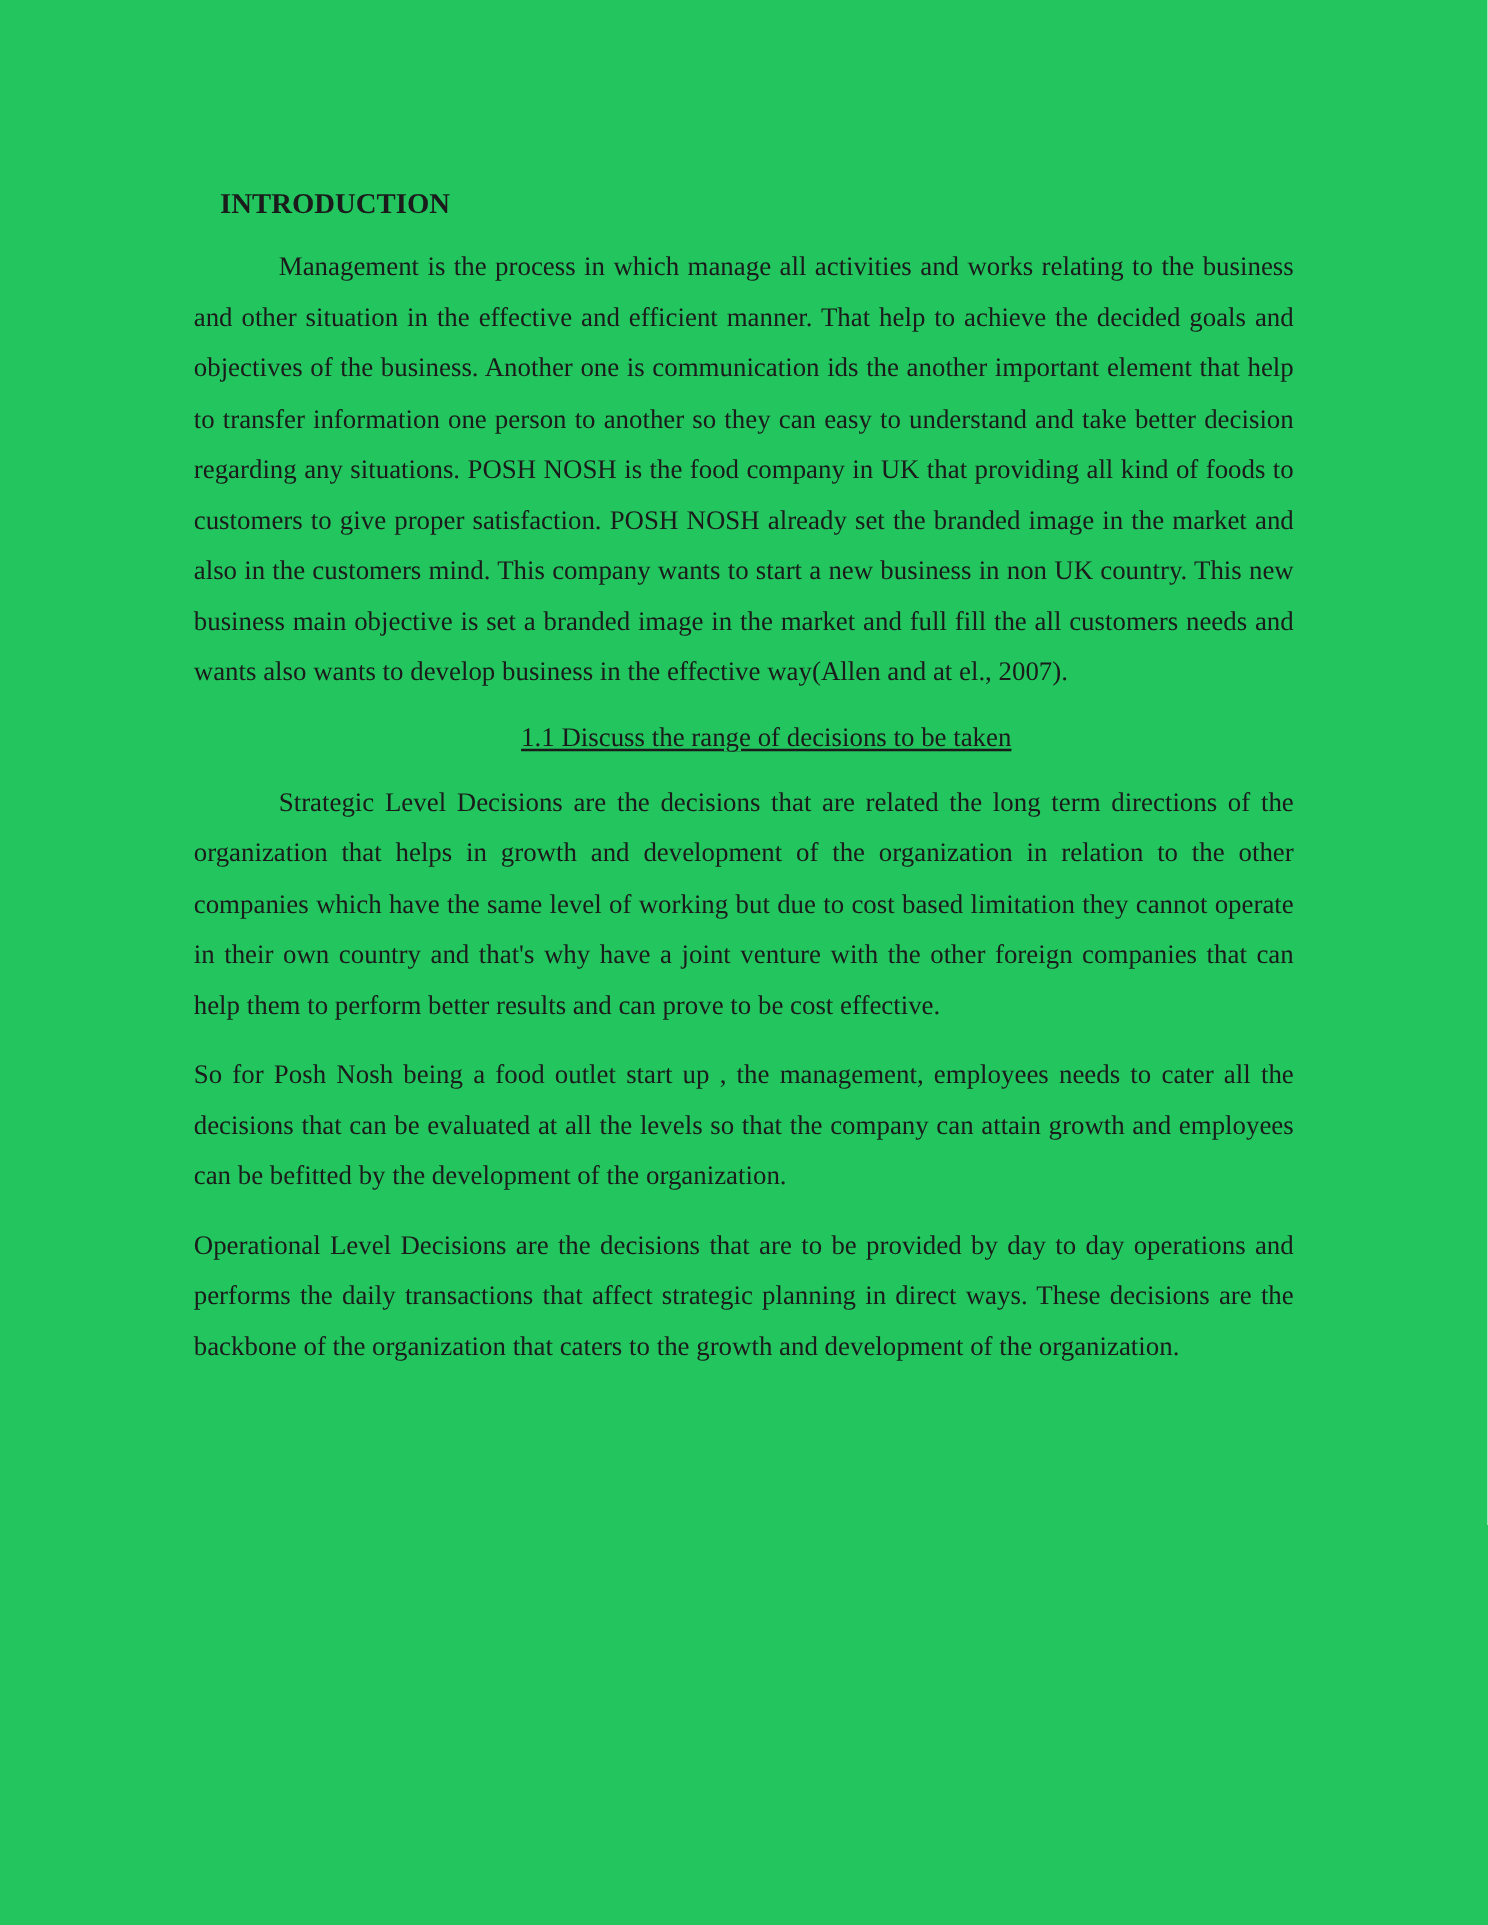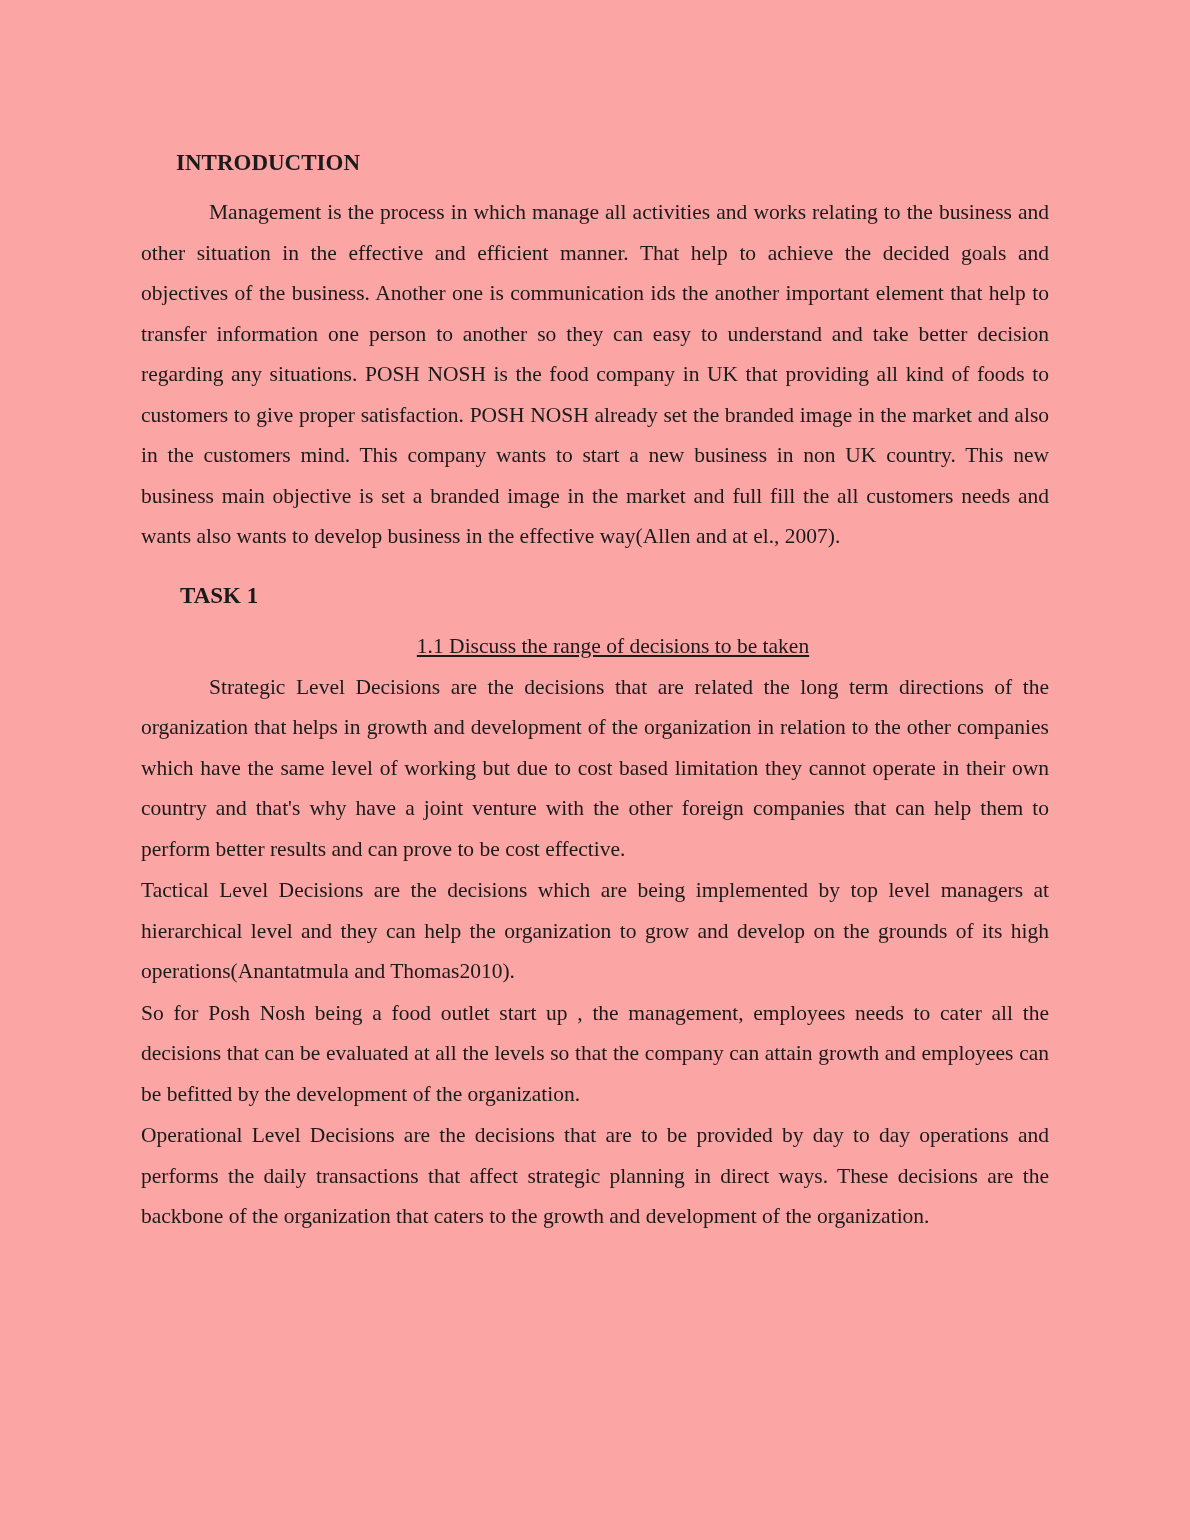--- a/index.html
+++ b/index.html
@@ -5,21 +5,21 @@
   html, body {
     margin: 0;
     padding: 0;
     background: #ffffff;
   }
   .page {
     position: relative;
     width: 1190px;
     height: 1540px;
     margin: 0 auto;
-    background: #fca5a5;
+    background: #22c55e;
     box-sizing: border-box;
     padding: 148px 140px 0 140px;
     font-family: "Liberation Serif", "DejaVu Serif", serif;
     font-size: 21.5px;
     line-height: 40.5px;
     color: #1b1b1b;
   }
   .heading {
     font-weight: bold;
     font-size: 23px;
@@ -33,41 +33,39 @@
     margin: 24px 0 18px 40px;
   }
   .subheading {
     font-size: 21.5px;
     line-height: 34px;
     margin: 0 0 4px 36px;
     text-decoration: underline;
     text-align: center;
   }
   p.body-para {
-    margin: 1px;
+    margin: 15px;
     text-align: justify;
   }
   p.indent-first {
     text-indent: 68px;
   }
 </style>
 </head>
 <body>
 
 <div class="page">
 
   <div class="heading">INTRODUCTION</div>
 
   <p class="body-para indent-first">Management is the process in which manage all activities and works relating to the business and other situation in the effective and efficient manner. That help to achieve the decided goals and objectives of the business. Another one is communication ids the another important element that help to transfer information one person to another so they can easy to understand and take better decision regarding any situations. POSH NOSH  is the food company in UK that providing all kind of foods  to customers to give proper satisfaction.  POSH NOSH already set the branded image in the market and also in the customers mind. This company wants to start a new business  in non UK country. This new business main objective is set a branded image in the market and full fill the all customers needs and wants also wants to develop business in the effective way(Allen and at el., 2007).</p>
 
-  <div class="heading-task">TASK 1</div>
 
   <div class="subheading">1.1 Discuss the range of decisions to be taken</div>
 
   <p class="body-para indent-first">Strategic Level Decisions are the decisions that are related the long term directions of the organization that helps in growth and development of the organization in relation to the other companies which have the same level of working but due to cost based limitation they cannot operate in their own country and that's why have a joint venture with the other foreign companies that can help them to perform better results and can prove to be cost effective.</p>
 
-  <p class="body-para">Tactical Level Decisions are the decisions which are being implemented by top level managers at hierarchical level and they can help the organization to grow and develop on the grounds of its high operations(Anantatmula and Thomas2010).</p>
 
   <p class="body-para">So for Posh Nosh being a food outlet start up , the management, employees needs to cater all the decisions that can be evaluated at all the levels so that the company can attain growth and employees can be befitted by the development of the organization.</p>
 
   <p class="body-para">Operational Level Decisions are the decisions that are to be provided by day to day operations and performs the daily transactions that affect strategic planning in direct ways. These decisions are the backbone of the organization that caters to the growth and development of the organization.</p>
 
 </div>
 
 </body></html>

